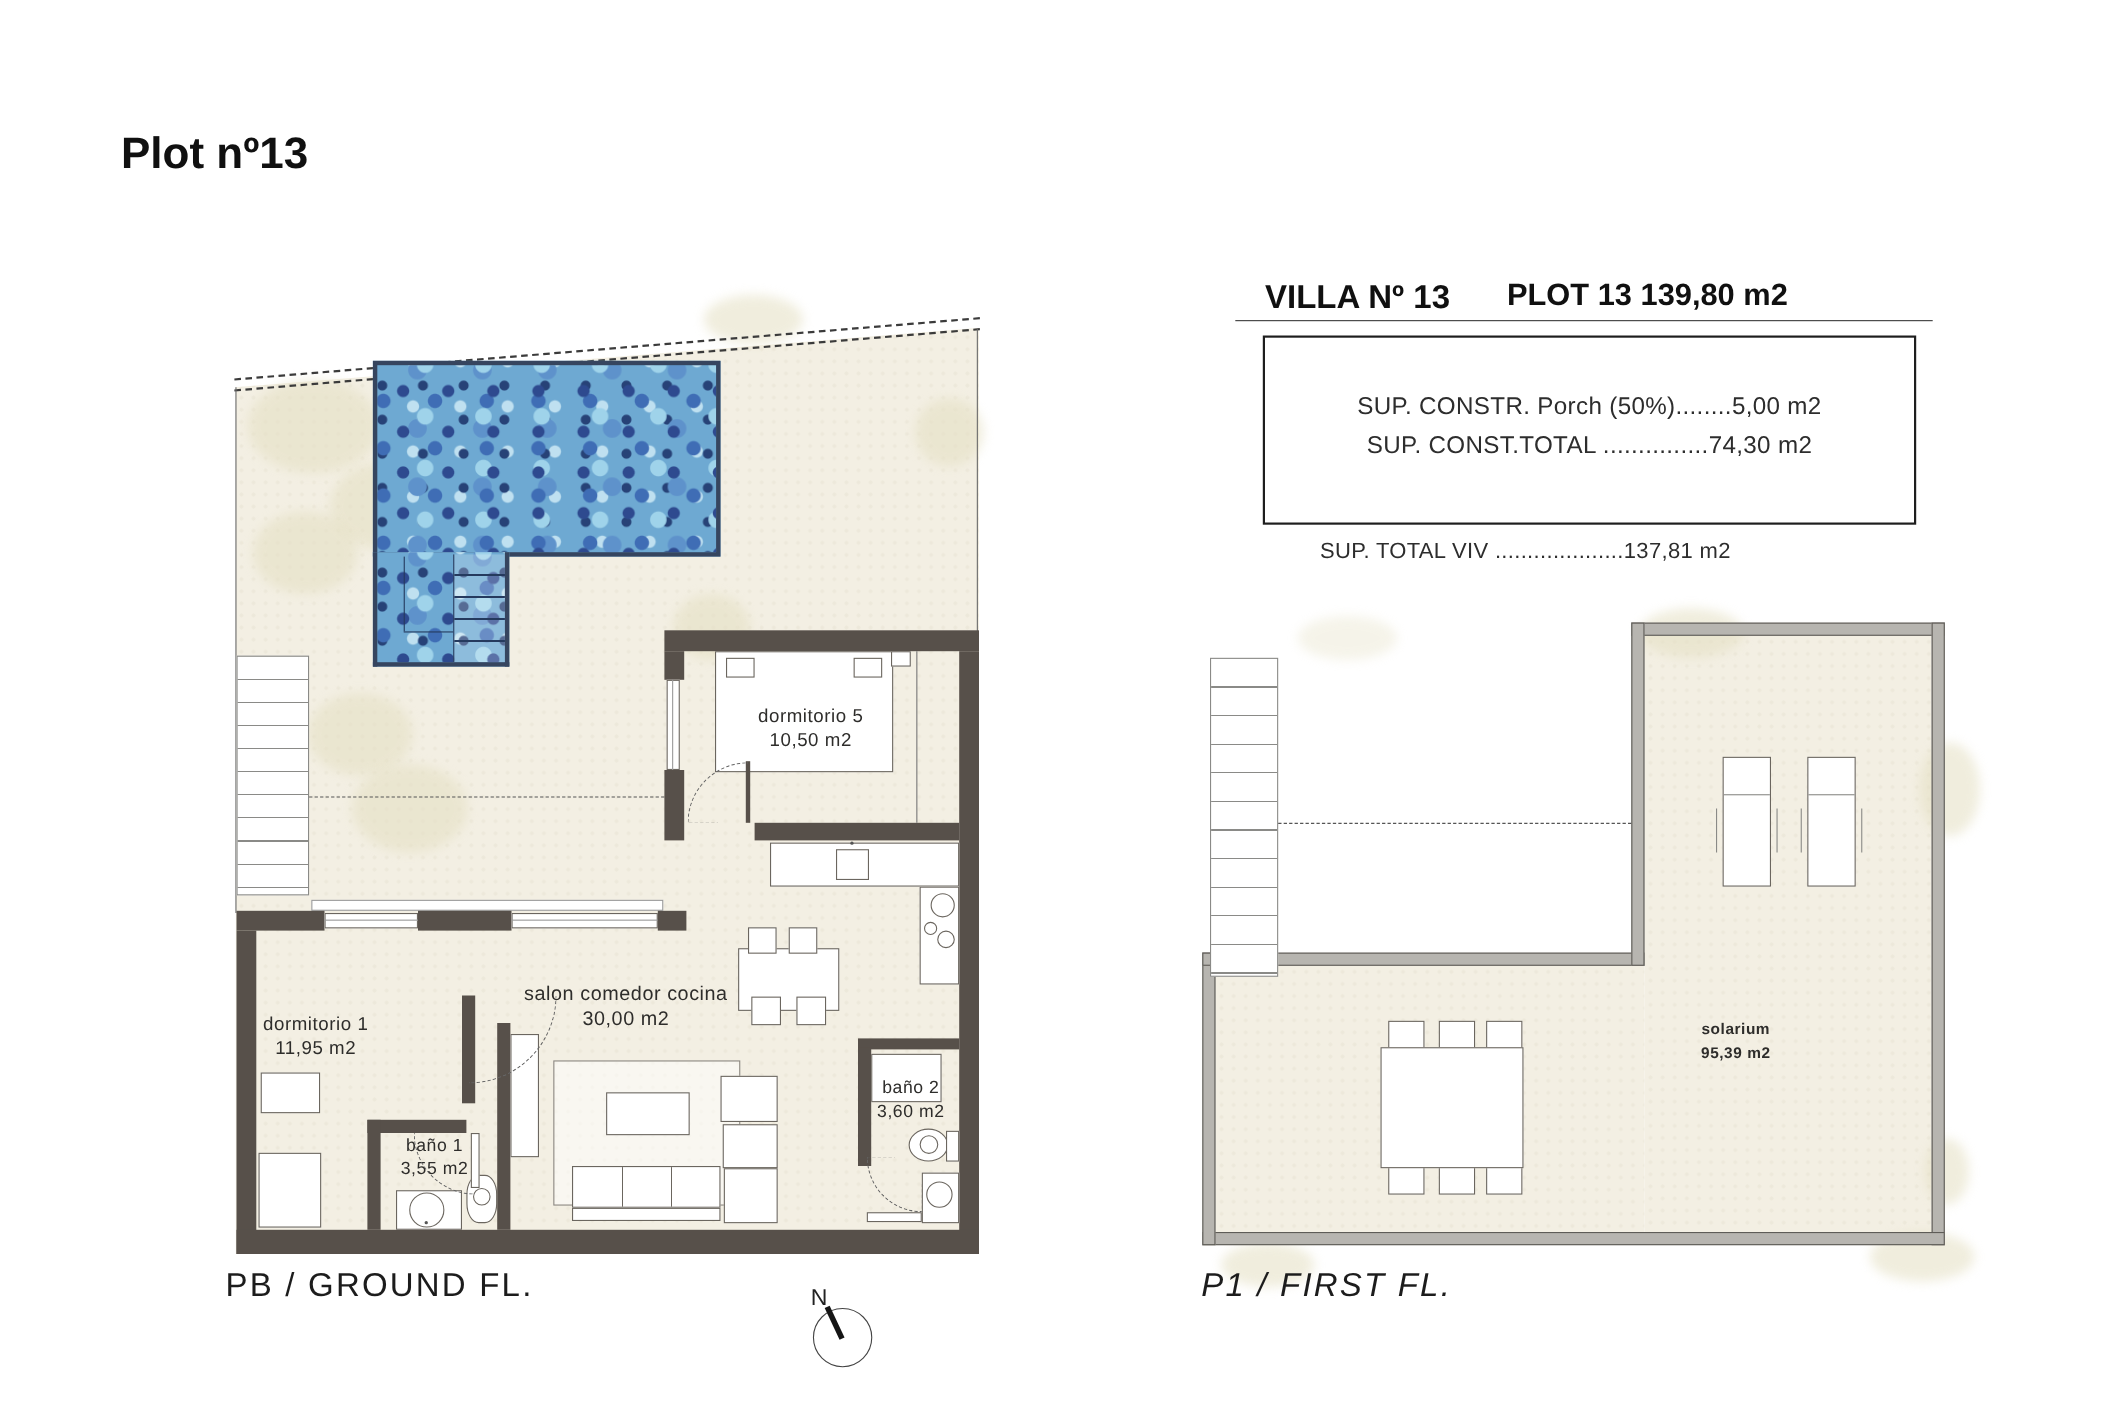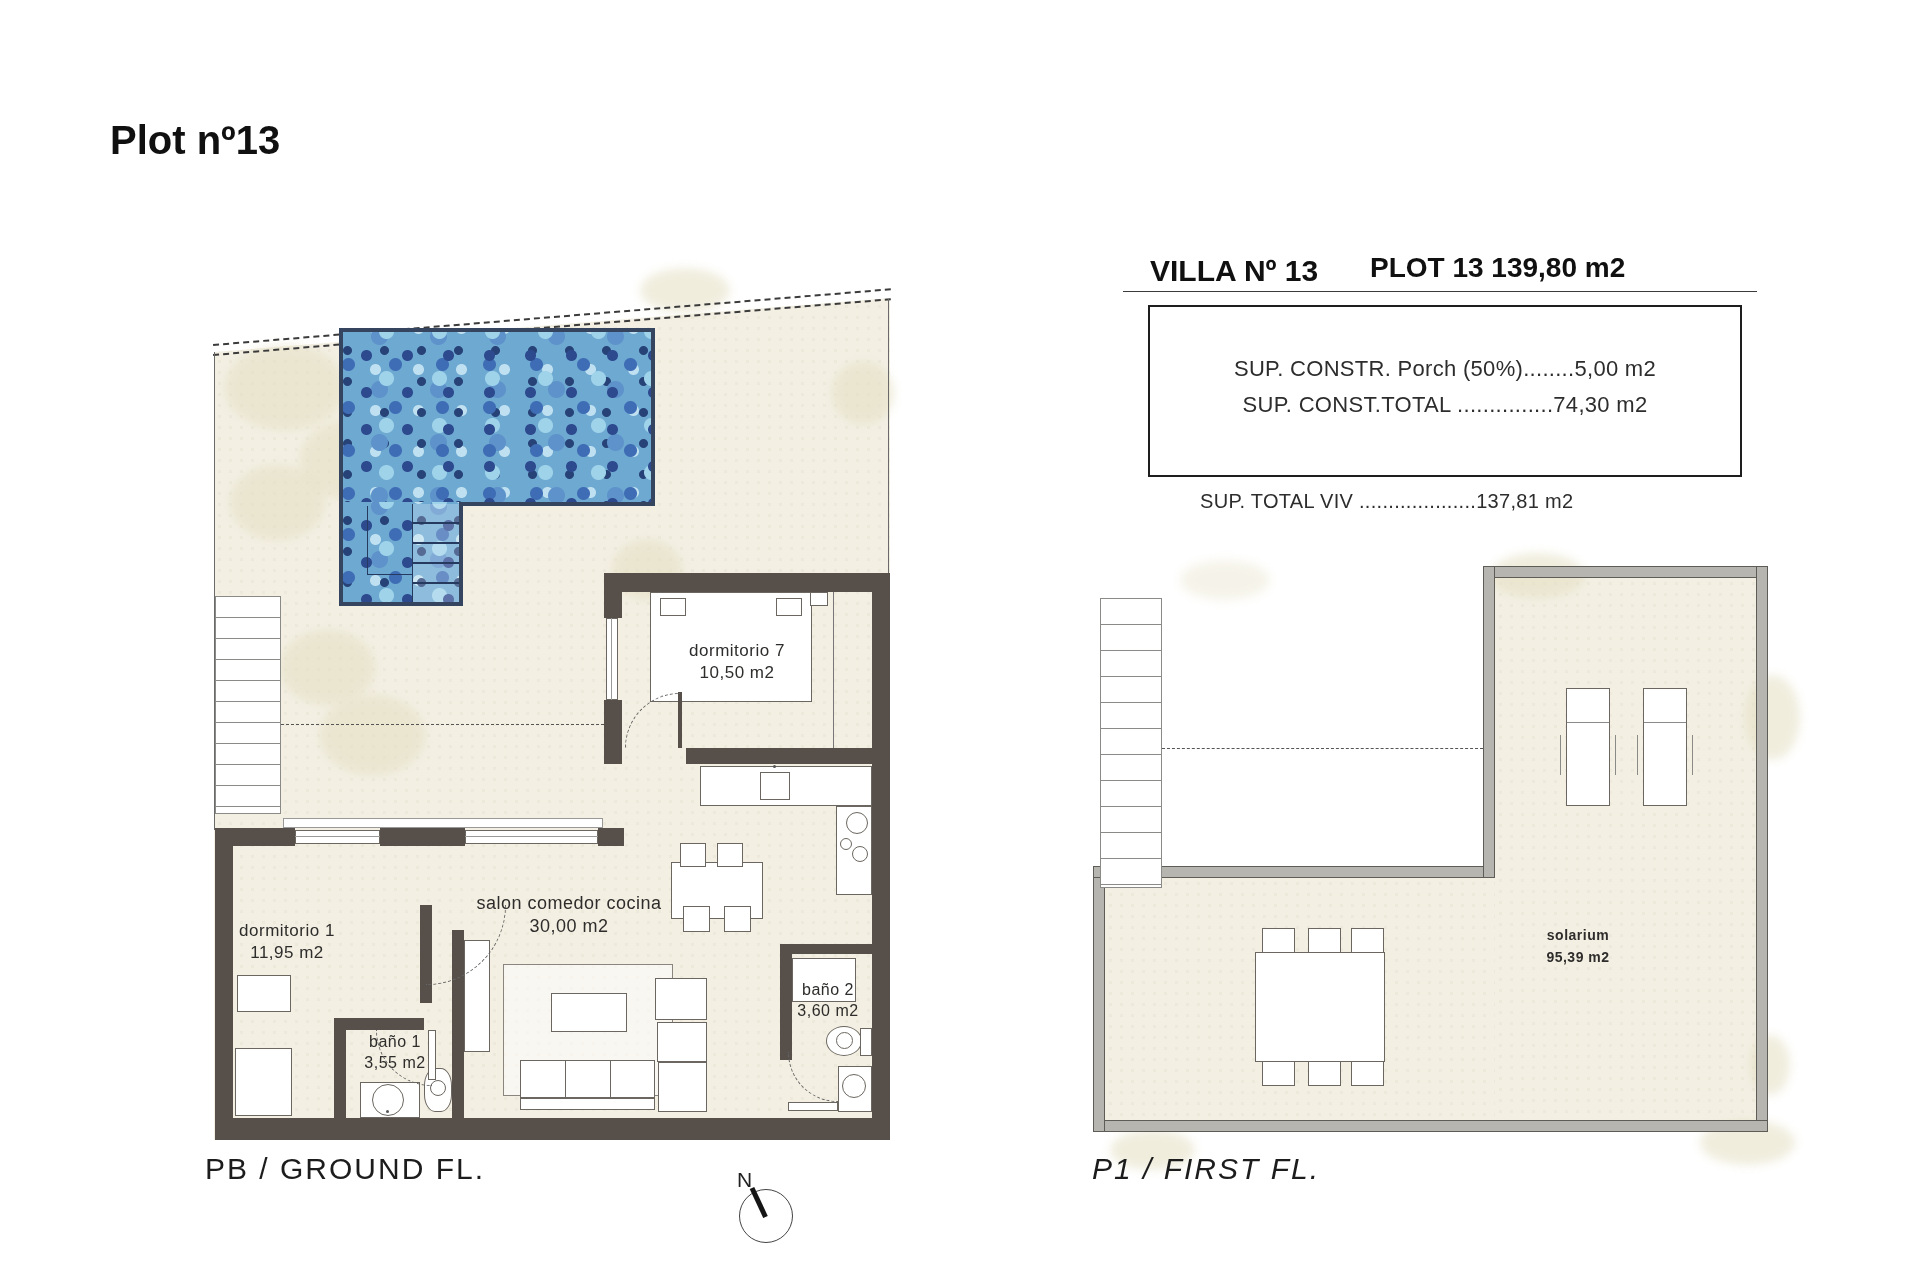--- a/index.html
+++ b/index.html
@@ -95,21 +95,21 @@
   <div class="wall" style="left:334px; top:1018px; width:12px; height:100px;"></div>
   <div class="wall" style="left:780px; top:944px; width:92px; height:10px;"></div>
   <div class="wall" style="left:780px; top:952px; width:12px; height:108px;"></div>
 
   <div class="furn" style="left:650px; top:592px; width:162px; height:110px;"></div>
   <div class="furn" style="left:660px; top:598px; width:26px; height:18px;"></div>
   <div class="furn" style="left:776px; top:598px; width:26px; height:18px;"></div>
   <div class="thinline" style="left:833px; top:592px; width:1px; height:156px;"></div>
   <div class="furn" style="left:810px; top:592px; width:18px; height:14px;"></div>
   <div class="lbl" style="left:662px; top:640px; width:150px; font-size:17px;">
-    <div>dormitorio 7</div>
+    <div>dormitorio 5</div>
     <div>10,50 m2</div>
   </div>
   <div class="abs" style="left:678px; top:692px; width:4px; height:56px; background:#57504a;"></div>
   <div class="arc-tl" style="left:625px; top:693px; width:55px; height:55px;"></div>
 
   <div class="furn" style="left:700px; top:766px; width:172px; height:40px;"></div>
   <div class="furn" style="left:760px; top:772px; width:30px; height:28px;"></div>
   <div class="abs" style="left:773px; top:765px; width:3px; height:3px; background:#555; border-radius:50%;"></div>
   <div class="furn" style="left:836px; top:806px; width:36px; height:89px;"></div>
   <div class="circle" style="left:846px; top:812px; width:22px; height:22px;"></div>

